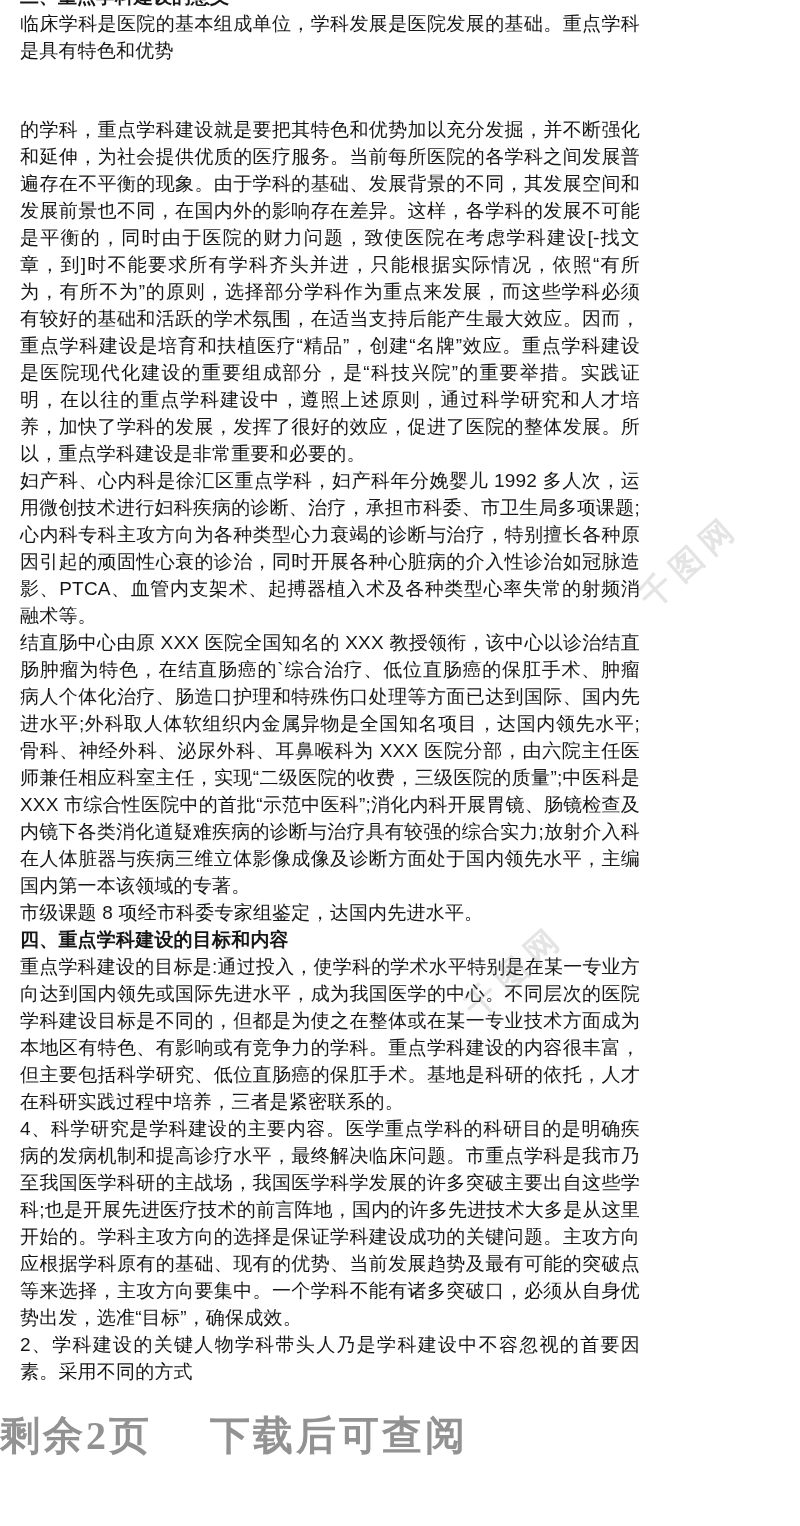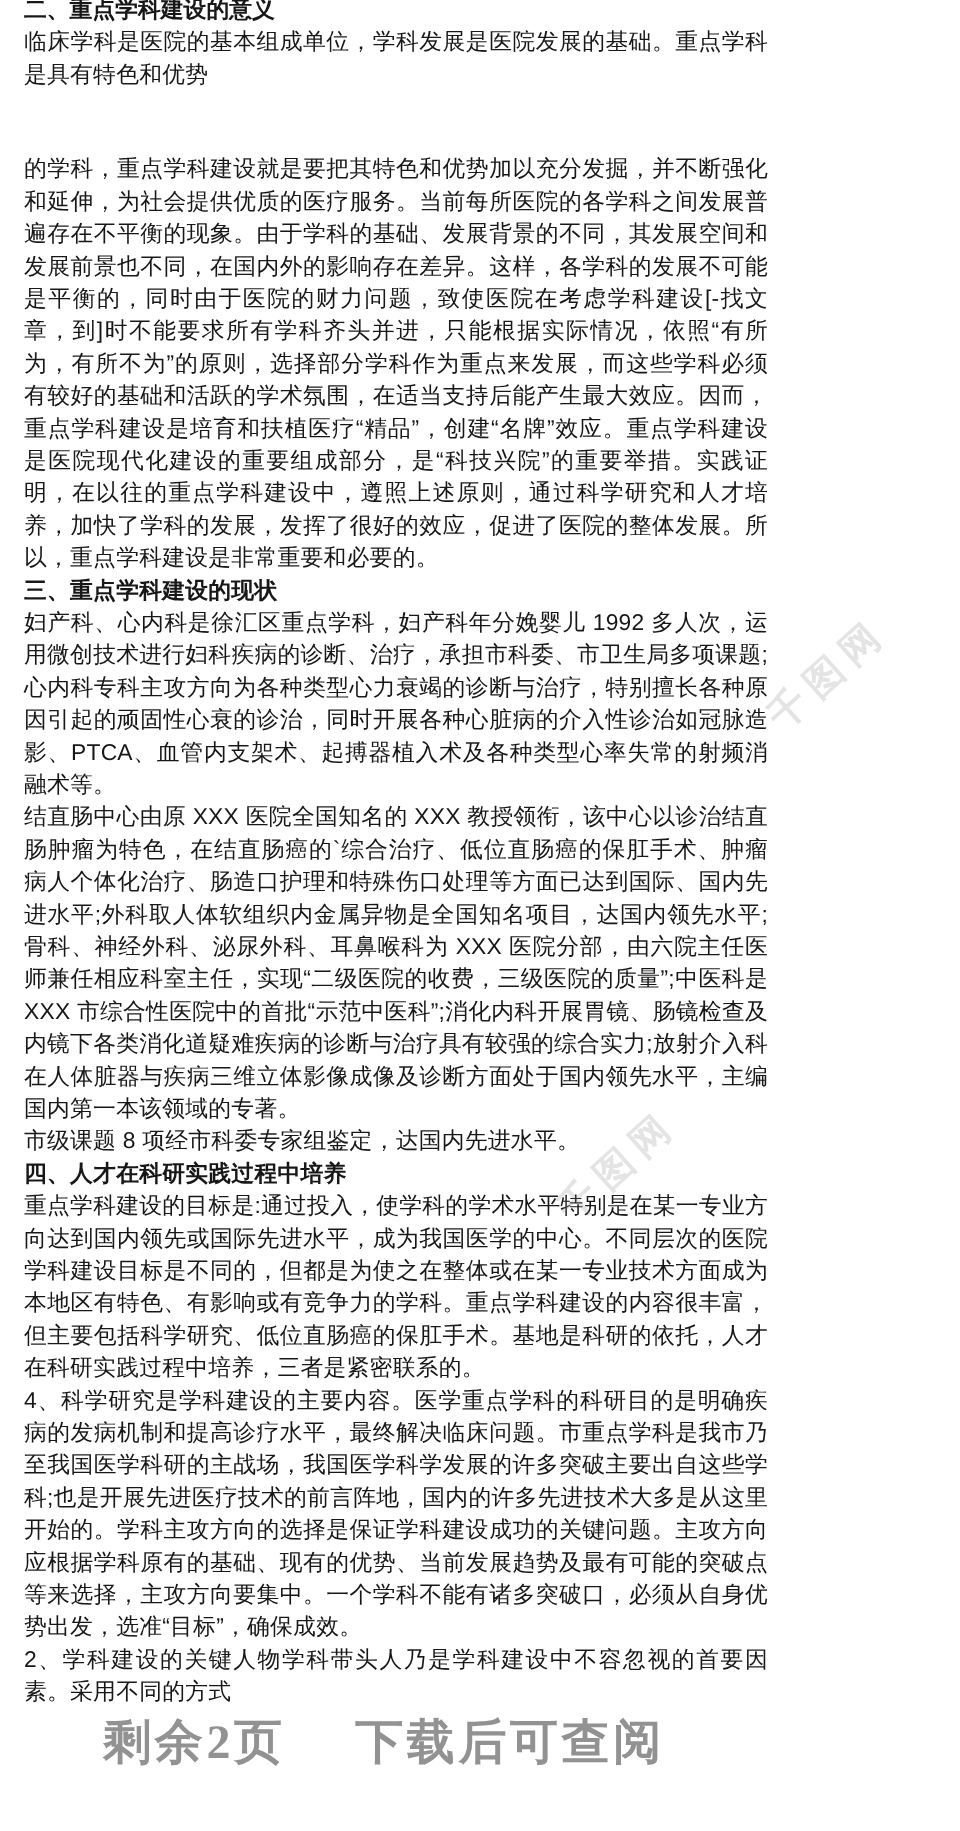--- a/index.html
+++ b/index.html
@@ -9,21 +9,21 @@
     background: #ffffff;
     position: relative;
     overflow: hidden;
     font-family: "Liberation Sans", "DejaVu Sans", sans-serif;
   }
   .doc {
     position: absolute;
     top: 0;
     left: 0;
     width: 660px;
-    padding: 12px 20px;
+    padding: 0 20px;
     box-sizing: border-box;
   }
   .clipped-heading {
     font-size: 19px;
     line-height: 27px;
     font-weight: 700;
     color: #171717;
     margin-top: -17px; 
     white-space: nowrap;
     overflow: hidden;
@@ -45,43 +45,41 @@
     letter-spacing: 8px;
     font-weight: 700;
     pointer-events: none;
     white-space: nowrap;
   }
   .footer {
     position: absolute;
     left: 0;
     top: 1408px;
     width: 640px;
-    text-align: center;
+    text-align: left;
     color: #929292;
     font-weight: 700;
     font-size: 40px;
     letter-spacing: 3px;
     font-family: "Liberation Serif", "DejaVu Serif", serif;
-    margin-top: 16px;
   }
   .footer .spacer { display: inline-block; width: 58px; }
 </style>
 </head>
 <body>
 
 <div class="doc">
   <div class="clipped-heading">二、重点学科建设的意义</div>
   <div id="paragraphs">
       <div class="para gap-after">临床学科是医院的基本组成单位，学科发展是医院发展的基础。重点学科是具有特色和优势</div>
       <div class="para">的学科，重点学科建设就是要把其特色和优势加以充分发掘，并不断强化和延伸，为社会提供优质的医疗服务。当前每所医院的各学科之间发展普遍存在不平衡的现象。由于学科的基础、发展背景的不同，其发展空间和发展前景也不同，在国内外的影响存在差异。这样，各学科的发展不可能是平衡的，同时由于医院的财力问题，致使医院在考虑学科建设[-找文章，到]时不能要求所有学科齐头并进，只能根据实际情况，依照“有所为，有所不为”的原则，选择部分学科作为重点来发展，而这些学科必须有较好的基础和活跃的学术氛围，在适当支持后能产生最大效应。因而，重点学科建设是培育和扶植医疗“精品”，创建“名牌”效应。重点学科建设是医院现代化建设的重要组成部分，是“科技兴院”的重要举措。实践证明，在以往的重点学科建设中，遵照上述原则，通过科学研究和人才培养，加快了学科的发展，发挥了很好的效应，促进了医院的整体发展。所以，重点学科建设是非常重要和必要的。</div>
-      <div class="para heading">三、重点学科建设的现状</div>
       <div class="para">妇产科、心内科是徐汇区重点学科，妇产科年分娩婴儿 1992 多人次，运用微创技术进行妇科疾病的诊断、治疗，承担市科委、市卫生局多项课题;心内科专科主攻方向为各种类型心力衰竭的诊断与治疗，特别擅长各种原因引起的顽固性心衰的诊治，同时开展各种心脏病的介入性诊治如冠脉造影、PTCA、血管内支架术、起搏器植入术及各种类型心率失常的射频消融术等。</div>
       <div class="para">结直肠中心由原 XXX 医院全国知名的 XXX 教授领衔，该中心以诊治结直肠肿瘤为特色，在结直肠癌的`综合治疗、低位直肠癌的保肛手术、肿瘤病人个体化治疗、肠造口护理和特殊伤口处理等方面已达到国际、国内先进水平;外科取人体软组织内金属异物是全国知名项目，达国内领先水平;骨科、神经外科、泌尿外科、耳鼻喉科为 XXX 医院分部，由六院主任医师兼任相应科室主任，实现“二级医院的收费，三级医院的质量”;中医科是 XXX 市综合性医院中的首批“示范中医科”;消化内科开展胃镜、肠镜检查及内镜下各类消化道疑难疾病的诊断与治疗具有较强的综合实力;放射介入科在人体脏器与疾病三维立体影像成像及诊断方面处于国内领先水平，主编国内第一本该领域的专著。</div>
       <div class="para">市级课题 8 项经市科委专家组鉴定，达国内先进水平。</div>
-      <div class="para heading">四、人才在科研实践过程中培养</div>
+      <div class="para heading">四、重点学科建设的目标和内容</div>
       <div class="para">重点学科建设的目标是:通过投入，使学科的学术水平特别是在某一专业方向达到国内领先或国际先进水平，成为我国医学的中心。不同层次的医院学科建设目标是不同的，但都是为使之在整体或在某一专业技术方面成为本地区有特色、有影响或有竞争力的学科。重点学科建设的内容很丰富，但主要包括科学研究、低位直肠癌的保肛手术。基地是科研的依托，人才在科研实践过程中培养，三者是紧密联系的。</div>
       <div class="para">4、科学研究是学科建设的主要内容。医学重点学科的科研目的是明确疾病的发病机制和提高诊疗水平，最终解决临床问题。市重点学科是我市乃至我国医学科研的主战场，我国医学科学发展的许多突破主要出自这些学科;也是开展先进医疗技术的前言阵地，国内的许多先进技术大多是从这里开始的。学科主攻方向的选择是保证学科建设成功的关键问题。主攻方向应根据学科原有的基础、现有的优势、当前发展趋势及最有可能的突破点等来选择，主攻方向要集中。一个学科不能有诸多突破口，必须从自身优势出发，选准“目标”，确保成效。</div>
       <div class="para">2、学科建设的关键人物学科带头人乃是学科建设中不容忽视的首要因素。采用不同的方式</div>
     </div>
 </div>
 
 <div class="watermark" style="left: 630px; top: 540px;">千图网</div>
 
 <div class="watermark" style="left: 455px; top: 950px;">千图网</div>
 

